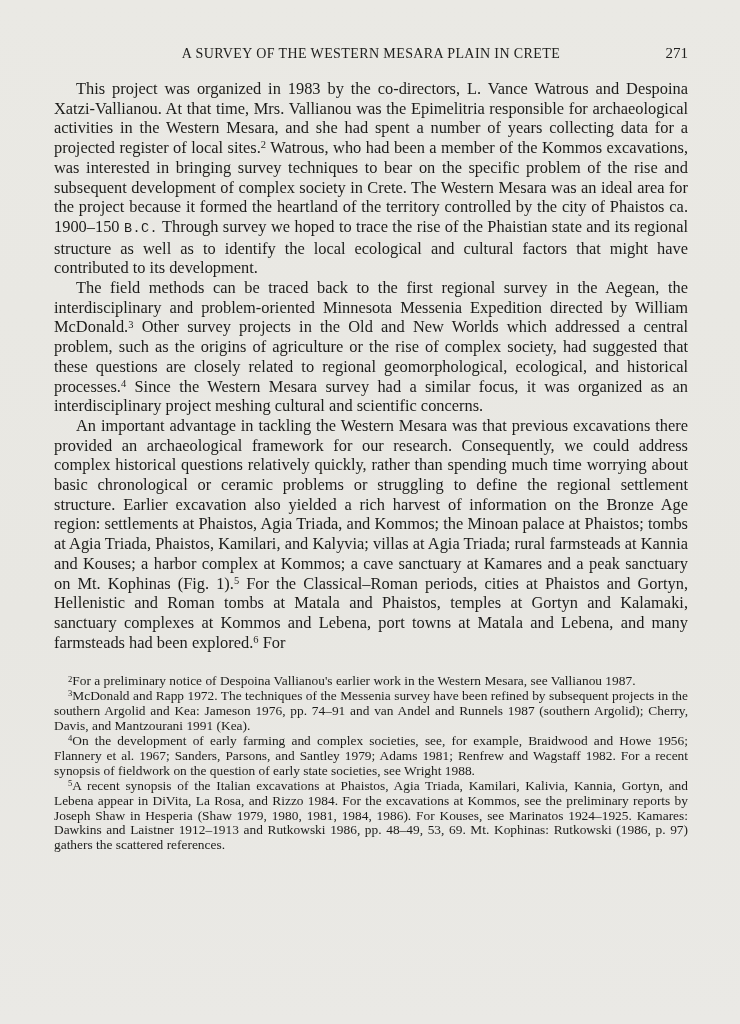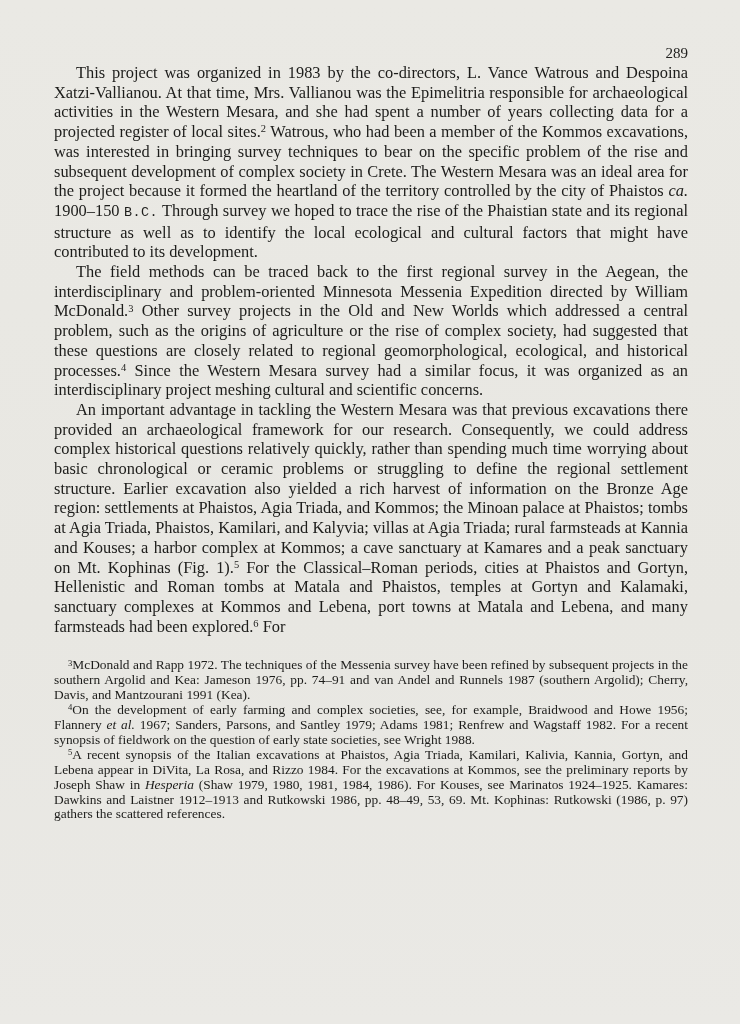--- a/index.html
+++ b/index.html
@@ -47,39 +47,41 @@
   .footnotes {
     margin-top: 22px;
     font-size: 13.4px;
     line-height: 14.9px;
     text-align: justify;
   }
   .footnotes p {
     margin: 0;
     text-indent: 14px;
   }
-  .run-i { font-style: italic; }
+  .run-i { }
   .run-sup {
     font-size: 0.64em;
     position: relative;
     top: -0.45em;
     line-height: 0;
   }
   .run-sc { font-size: 0.82em; letter-spacing: 0.4px; font-family: Liberation Mono, monospace; }
 </style>
 </head>
 <body>
 
 <div class="page">
   <div class="header">
-    <span class="pageno">289</span>
+    <span>A SURVEY OF THE WESTERN MESARA PLAIN IN CRETE</span>
+    <span class="pageno">271</span>
   </div>
   <div class="body-text" id="body-paragraphs">
       <p><span>This project was organized in 1983 by the co-directors, L. Vance Watrous and Despoina Xatzi-Vallianou. At that time, Mrs. Vallianou was the Epimelitria responsible for archaeological activities in the Western Mesara, and she had spent a number of years collecting data for a projected register of local sites.</span><span class="run-sup">2</span><span> Watrous, who had been a member of the Kommos excavations, was interested in bringing survey techniques to bear on the specific problem of the rise and subsequent development of complex society in Crete. The Western Mesara was an ideal area for the project because it formed the heartland of the territory controlled by the city of Phaistos </span><span class="run-i">ca.</span><span> 1900–150 </span><span class="run-sc">B.C.</span><span> Through survey we hoped to trace the rise of the Phaistian state and its regional structure as well as to identify the local ecological and cultural factors that might have contributed to its development.</span></p>
       <p><span>The field methods can be traced back to the first regional survey in the Aegean, the interdisciplinary and problem-oriented Minnesota Messenia Expedition directed by William McDonald.</span><span class="run-sup">3</span><span> Other survey projects in the Old and New Worlds which addressed a central problem, such as the origins of agriculture or the rise of complex society, had suggested that these questions are closely related to regional geomorphological, ecological, and historical processes.</span><span class="run-sup">4</span><span> Since the Western Mesara survey had a similar focus, it was organized as an interdisciplinary project meshing cultural and scientific concerns.</span></p>
       <p><span>An important advantage in tackling the Western Mesara was that previous excavations there provided an archaeological framework for our research. Consequently, we could address complex historical questions relatively quickly, rather than spending much time worrying about basic chronological or ceramic problems or struggling to define the regional settlement structure. Earlier excavation also yielded a rich harvest of information on the Bronze Age region: settlements at Phaistos, Agia Triada, and Kommos; the Minoan palace at Phaistos; tombs at Agia Triada, Phaistos, Kamilari, and Kalyvia; villas at Agia Triada; rural farmsteads at Kannia and Kouses; a harbor complex at Kommos; a cave sanctuary at Kamares and a peak sanctuary on Mt. Kophinas (Fig. 1).</span><span class="run-sup">5</span><span> For the Classical–Roman periods, cities at Phaistos and Gortyn, Hellenistic and Roman tombs at Matala and Phaistos, temples at Gortyn and Kalamaki, sanctuary complexes at Kommos and Lebena, port towns at Matala and Lebena, and many farmsteads had been explored.</span><span class="run-sup">6</span><span> For</span></p>
     </div>
   <div class="footnotes" id="footnotes-block">
+      <p><span class="run-sup">2</span><span>For a preliminary notice of Despoina Vallianou's earlier work in the Western Mesara, see Vallianou 1987.</span></p>
       <p><span class="run-sup">3</span><span>McDonald and Rapp 1972. The techniques of the Messenia survey have been refined by subsequent projects in the southern Argolid and Kea: Jameson 1976, pp. 74–91 and van Andel and Runnels 1987 (southern Argolid); Cherry, Davis, and Mantzourani 1991 (Kea).</span></p>
       <p><span class="run-sup">4</span><span>On the development of early farming and complex societies, see, for example, Braidwood and Howe 1956; Flannery </span><span class="run-i">et al.</span><span> 1967; Sanders, Parsons, and Santley 1979; Adams 1981; Renfrew and Wagstaff 1982. For a recent synopsis of fieldwork on the question of early state societies, see Wright 1988.</span></p>
       <p><span class="run-sup">5</span><span>A recent synopsis of the Italian excavations at Phaistos, Agia Triada, Kamilari, Kalivia, Kannia, Gortyn, and Lebena appear in DiVita, La Rosa, and Rizzo 1984. For the excavations at Kommos, see the preliminary reports by Joseph Shaw in </span><span class="run-i">Hesperia</span><span> (Shaw 1979, 1980, 1981, 1984, 1986). For Kouses, see Marinatos 1924–1925. Kamares: Dawkins and Laistner 1912–1913 and Rutkowski 1986, pp. 48–49, 53, 69. Mt. Kophinas: Rutkowski (1986, p. 97) gathers the scattered references.</span></p>
     </div>
 </div>
 
 </body></html>

